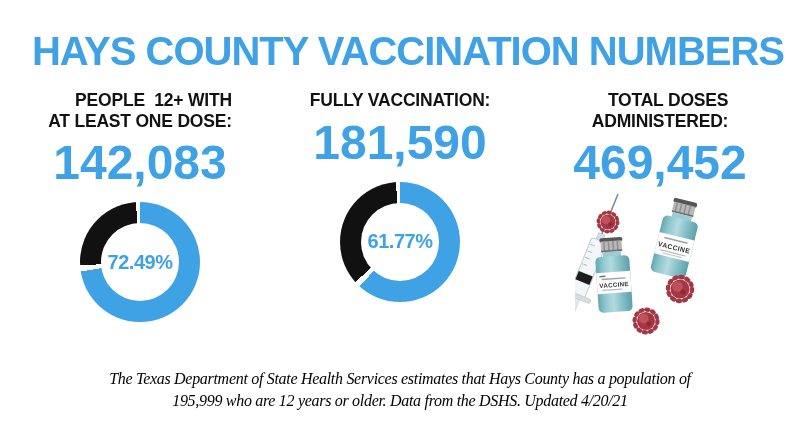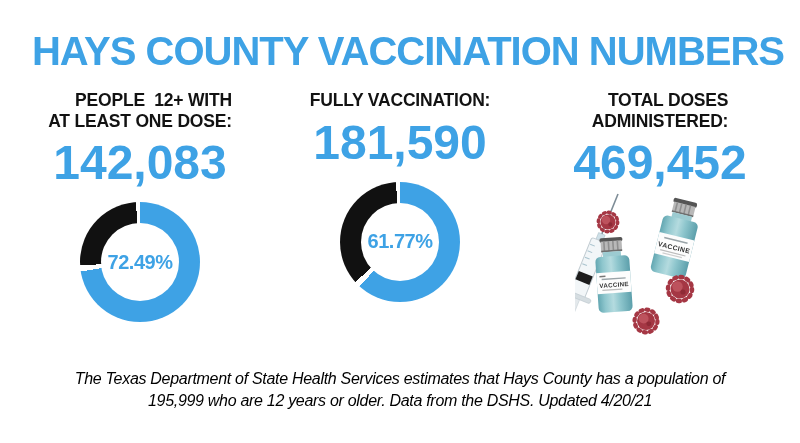--- a/index.html
+++ b/index.html
@@ -48,21 +48,21 @@
     position:absolute;inset:0;display:flex;align-items:center;justify-content:center;
     font-size:20px;font-weight:bold;color:#3EA2E5;z-index:2;letter-spacing:-0.5px;
   }
 
   .art-wrap{margin-top:6px;width:170px;height:160px;}
 
   .footer{
     margin-top:16px;text-align:center;color:#000;
     font-style:italic;font-size:16px;line-height:22px;letter-spacing:-0.3px;
   }
-  .footer div{white-space:nowrap;}
+  .footer div{white-space:nowrap;font-family:Liberation Serif, serif;}
 </style>
 </head>
 <body>
 
 <div class="canvas">
 
   <h1 class="title">HAYS COUNTY VACCINATION NUMBERS</h1>
 
   <div class="columns">
 

